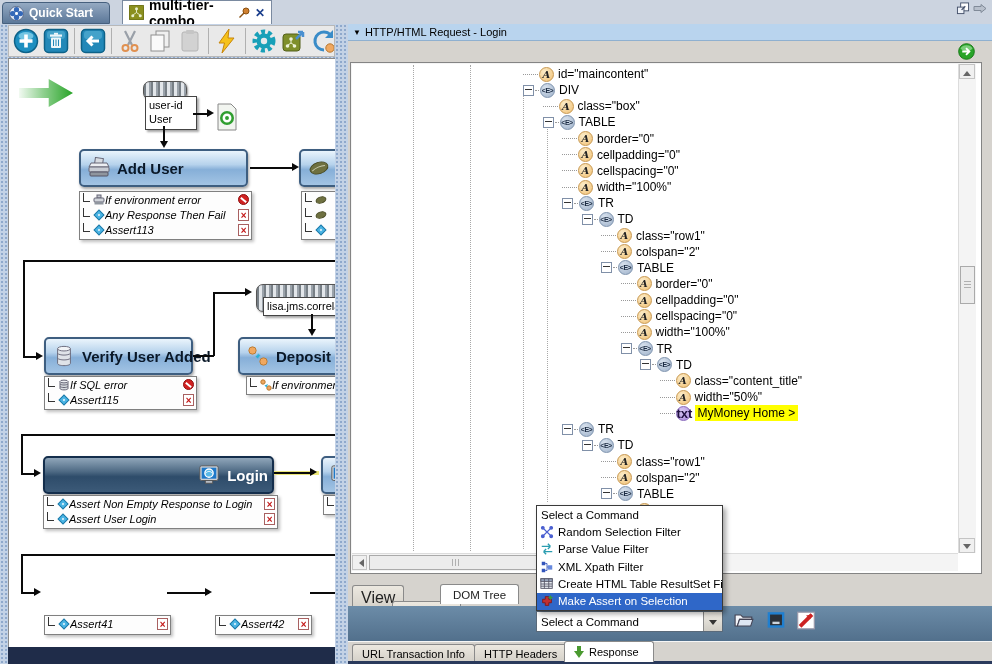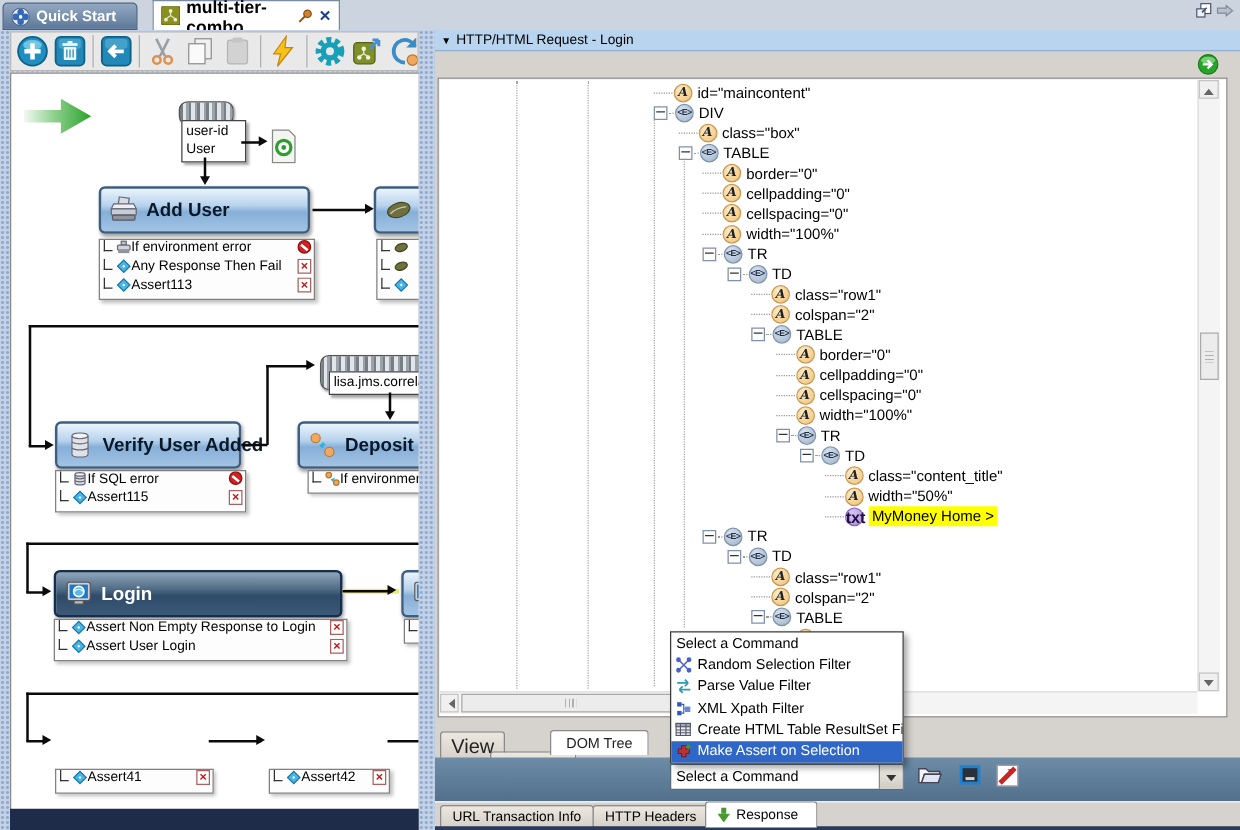--- a/index.html
+++ b/index.html
@@ -37,26 +37,26 @@
   .coil{position:absolute;border-radius:7px;background:repeating-linear-gradient(90deg,#777f86 0 2px,#e2e6ea 2px 5px,#9aa2aa 5px 7px);
         border:1px solid #555;box-shadow:1px 1px 2px rgba(0,0,0,.4);}
   .dlabel{position:absolute;background:#fff;border:1px solid #444;box-shadow:2px 2px 2px rgba(0,0,0,.35);
           font-size:11px;line-height:14px;padding:1px 3px;overflow:hidden;white-space:nowrap;}
   .startarrow{position:absolute;background:linear-gradient(90deg,#f2faf2,#8fd08f 45%,#28a428);
         clip-path:polygon(0 32%,55% 32%,55% 0,100% 50%,55% 100%,55% 68%,0 68%);}
   .node{position:absolute;height:38px;border:2px solid #3e5e80;border-radius:5px;
         background:linear-gradient(#eaf4fc,#b6d2ec 40%,#86afd8 55%,#a3c4e4);
         display:flex;align-items:center;gap:6px;padding:0 4px 0 6px;box-sizing:border-box;box-shadow:1px 2px 3px rgba(0,0,0,.35);}
   .node .ntitle{font-weight:bold;font-size:15px;color:#0a1828;white-space:nowrap;}
-  .node.dark{background:linear-gradient(#90a6ba,#4e6a84 40%,#2e4c6a 55%,#3c5a78);border-color:#142e4c;}
+  .node.dark{background:linear-gradient(#90a6ba,#4e6a84 40%,#2e4c6a 55%,#3c5a78);border-color:#142e4c;justify-content:flex-end;}
   .node.dark .ntitle{color:#fff;}
   .nicon{width:24px;height:22px;flex:none;}
   .nicon svg{width:100%;height:100%;display:block;}
   .nlist{position:absolute;background:#fdfdfd;border:1px solid #808080;box-shadow:2px 2px 3px rgba(0,0,0,.25);overflow:hidden;}
-  .nrow{display:flex;align-items:flex-start;height:15px;font-size:11px;white-space:nowrap;overflow:hidden;}
+  .nrow{display:flex;align-items:center;height:15px;font-size:11px;white-space:nowrap;overflow:hidden;font-style:italic;}
   .nelbow{width:6px;height:8px;border-left:1px solid #333;border-bottom:1px solid #333;margin:0 3px 5px 3px;flex:none;}
   .nlabel{flex:1;overflow:hidden;}
   .st{flex:none;margin:0 2px;box-sizing:border-box;}
   .st-x{width:11px;height:12px;background:#fff;border:1px solid #a86060;color:#c41818;font-weight:bold;font-size:10px;line-height:11px;text-align:center;}
   .st-block{width:11px;height:11px;border-radius:50%;background:#d02020;border:1px solid #901010;position:relative;}
   .st-block::after{content:"";position:absolute;left:1px;top:3.5px;width:7px;height:2px;background:#fff;transform:rotate(40deg);}
   .ic{display:inline-block;flex:none;}
   .ic svg{width:100%;height:100%;display:block;}
 
   

